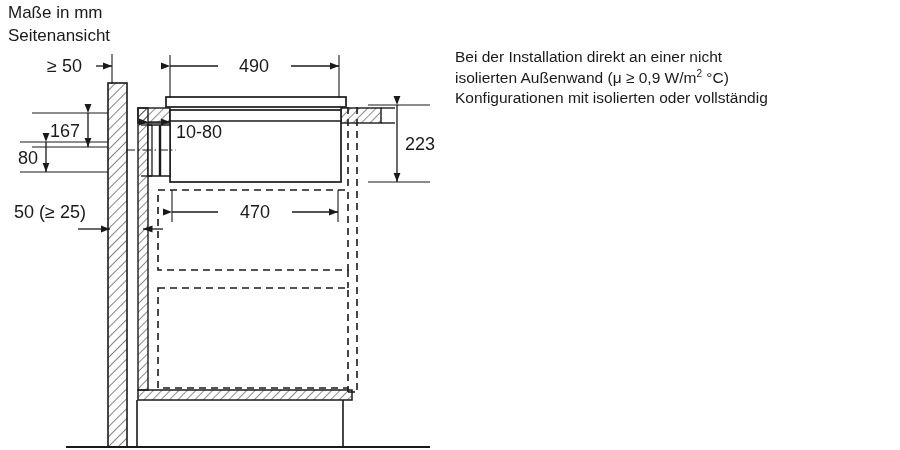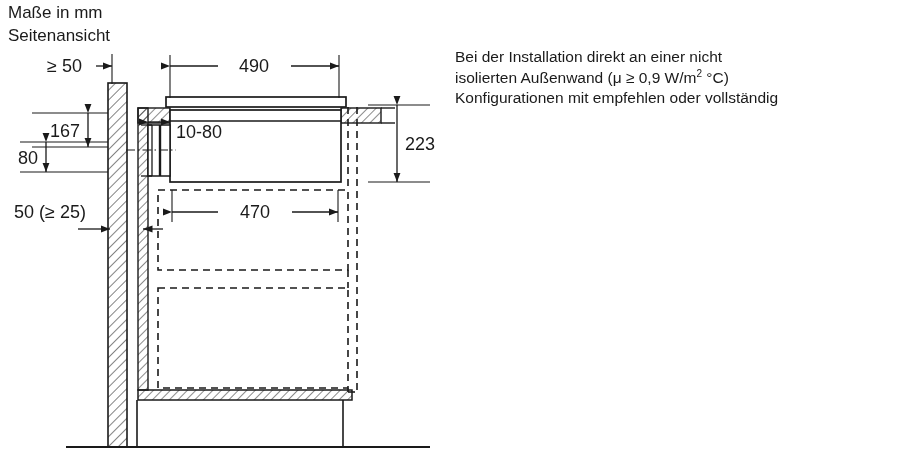--- a/index.html
+++ b/index.html
@@ -184,16 +184,16 @@
       <line x1="172" y1="212" x2="218" y2="212" stroke="#1a1a1a" stroke-width="1.3" marker-start="url(#arrL)"></line>
       <line x1="292" y1="212" x2="338" y2="212" stroke="#1a1a1a" stroke-width="1.3" marker-end="url(#arrR)"></line>
       <text class="dim-text" x="255" y="218" text-anchor="middle">470</text>
     </g>
 
   </svg>
 
   <div class="note-block">
     <div>Bei der Installation direkt an einer nicht</div>
     <div><span>isolierten Außenwand (μ ≥ 0,9 W/m</span><sup>2</sup><span> °C)</span></div>
-    <div>Konfigurationen mit empfehlen oder vollständig</div>
+    <div>Konfigurationen mit isolierten oder vollständig</div>
   </div>
 
 </div>
 
 </body></html>

